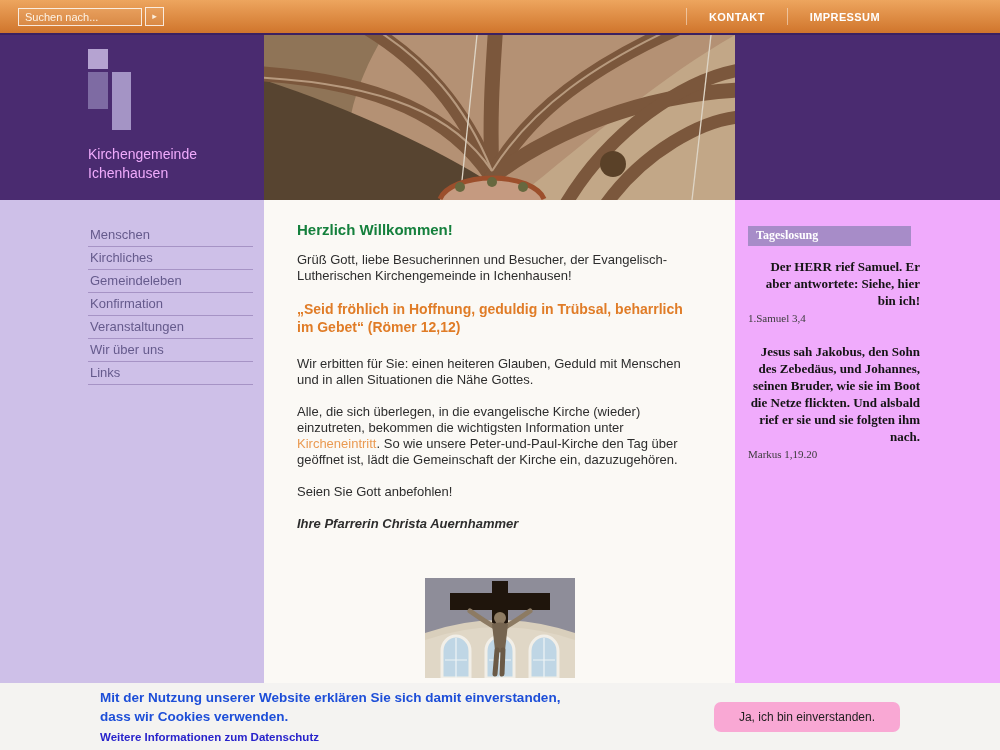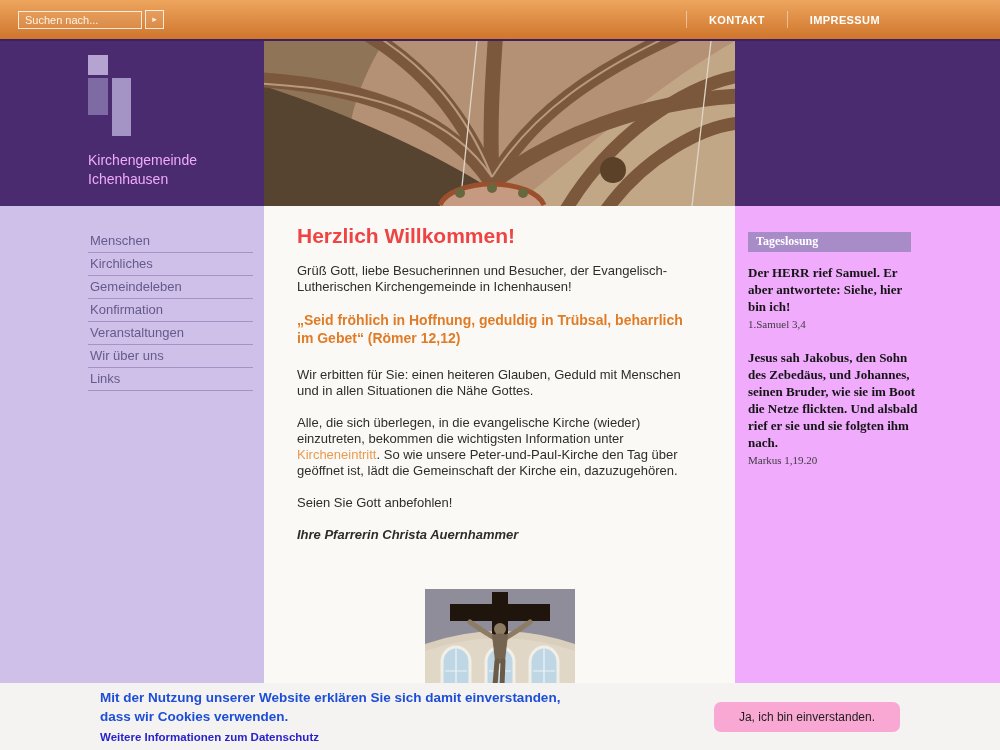--- a/index.html
+++ b/index.html
@@ -1,21 +1,21 @@
 <!DOCTYPE html>
 <html><head>
 <meta charset="utf-8">
 <style>
   * { margin:0; padding:0; box-sizing:border-box; }
   html,body { width:1000px; height:750px; }
   body { font-family:"Liberation Sans", sans-serif; background:#cec0e8; overflow:hidden; }
   .page { position:relative; width:1000px; height:750px; overflow:hidden; }
 
   
-  .topbar { height:41px; background:linear-gradient(#eda55e,#d0752c); border-bottom:2px solid #3b2161;
+  .topbar { height:35px; background:linear-gradient(#eda55e,#d0752c); border-bottom:2px solid #3b2161;
             display:flex; justify-content:space-between; align-items:center; padding:0 0 0 18px; }
   .search { display:flex; align-items:center; gap:3px; }
   .search input { width:124px; height:18px; background:rgba(255,255,255,0.07); border:1px solid rgba(255,255,255,0.8);
                   color:#fff; font-size:11px; padding:0 6px; font-family:"Liberation Sans",sans-serif; outline:none; }
   .search input::placeholder { color:#fdf3e6; }
   .search-btn { width:19px; height:19px; background:rgba(255,255,255,0.07); border:1px solid rgba(255,255,255,0.8);
                 color:#fbeedd; font-size:9px; line-height:1; cursor:pointer; display:flex; align-items:center; justify-content:center; }
   .toplinks { display:flex; align-items:center; height:100%; margin-right:98px; }
   .toplinks a { color:#fff; font-size:11px; font-weight:bold; letter-spacing:0.4px; text-decoration:none; padding:0 22px; }
   .topsep { width:1px; height:17px; background:rgba(255,255,255,0.45); }
@@ -32,30 +32,30 @@
 
   
   .columns { display:flex; height:550px; }
   .col-left { width:264px; background:#cec0e8; }
   .nav { list-style:none; margin:24px 11px 0 88px; }
   .nav li { font-size:13px; color:#655a8c; padding:3px 0 4px 2px; border-bottom:1px solid #a693c5; cursor:pointer; }
   .col-center { width:471px; background:#fbf9f5; padding:20px 33px 0 33px; overflow:hidden; }
   .col-right { flex:1; background:#f0abfc; padding:26px 0 0 13px;font-family:Liberation Serif, serif; }
 
   
-  .col-center h1 { color:#ef4444; font-size:21px; line-height:20px; margin:0 0 17px; font-weight:bold; }
+  .col-center h1 { color:#15803d; font-size:15px; line-height:20px; margin:0 0 12px; font-weight:bold; }
   .col-center p  { font-size:13px; line-height:16px; color:#2d2d2d; margin:0 0 16px; }
   .col-center h2 { color:#e07c27; font-size:14px; line-height:18px; margin:0 0 20px; font-weight:bold; }
   .inline-link { color:#ea9a52; text-decoration:none; cursor:pointer; }
   .sig { font-weight:bold; font-style:italic; color:#1c1c1c; }
   .crucifix { width:150px; height:100px; margin:46px auto 0; }
 
   
   .tl-title { width:163px; background:#a78cc8; color:#fff; font-size:12px; font-weight:bold; padding:2px 8px 3px; margin-bottom:12px; }
-  .verse-text { width:172px; font-size:13px; font-weight:bold; line-height:17px; color:#141414; margin:0 0 3px; }
+  .verse-text { width:172px; font-size:13px; font-weight:bold; line-height:17px; color:#141414; margin:0 0 3px;text-align:right; }
   .verse-ref  { font-size:11px; color:#3c3c3c; margin:0 0 19px; }
 
   
   .cookie { position:absolute; left:0; bottom:0; width:1000px; height:67px; background:#f4f3f1;
             display:flex; align-items:center; justify-content:space-between; padding:0 100px; z-index:10; }
   .cookie-msg span { display:block; font-size:13.5px; font-weight:bold; color:#1d4ed8; line-height:19px; }
   .cookie-link { display:inline-block; margin-top:5px; font-size:11.5px; font-weight:bold; color:#2823cb; text-decoration:none; cursor:pointer; }
   .accept-btn { background:#f9a8d4; border:none; border-radius:7px; padding:8px 25px; font-size:12px; color:#1e1e1e;
                 font-family:"Liberation Sans",sans-serif; cursor:pointer; }
 </style>

